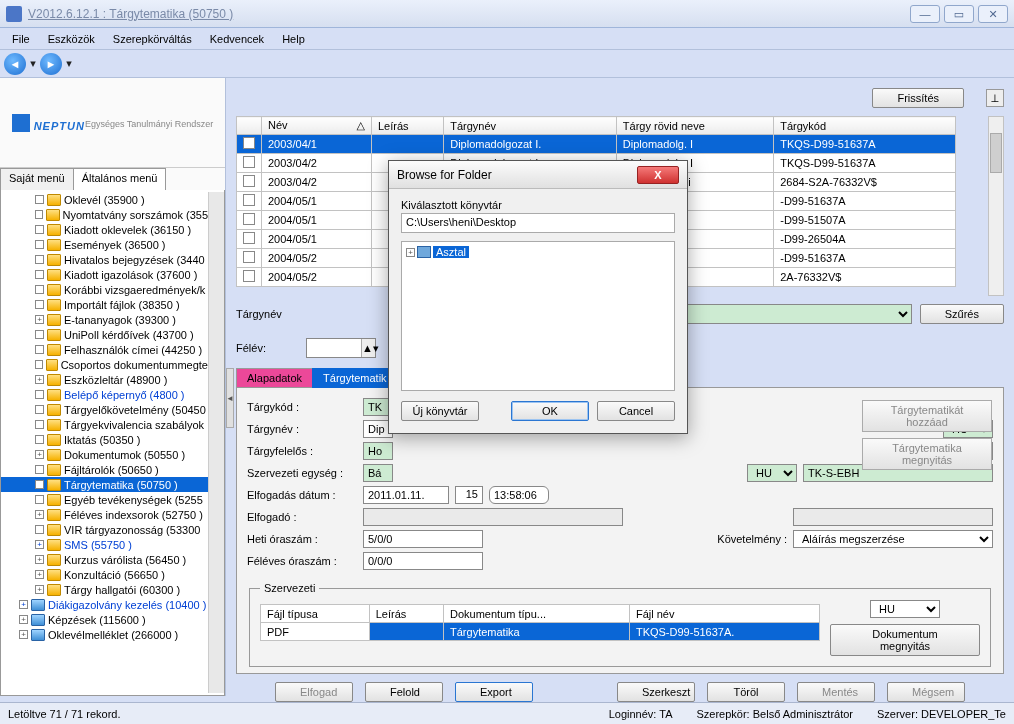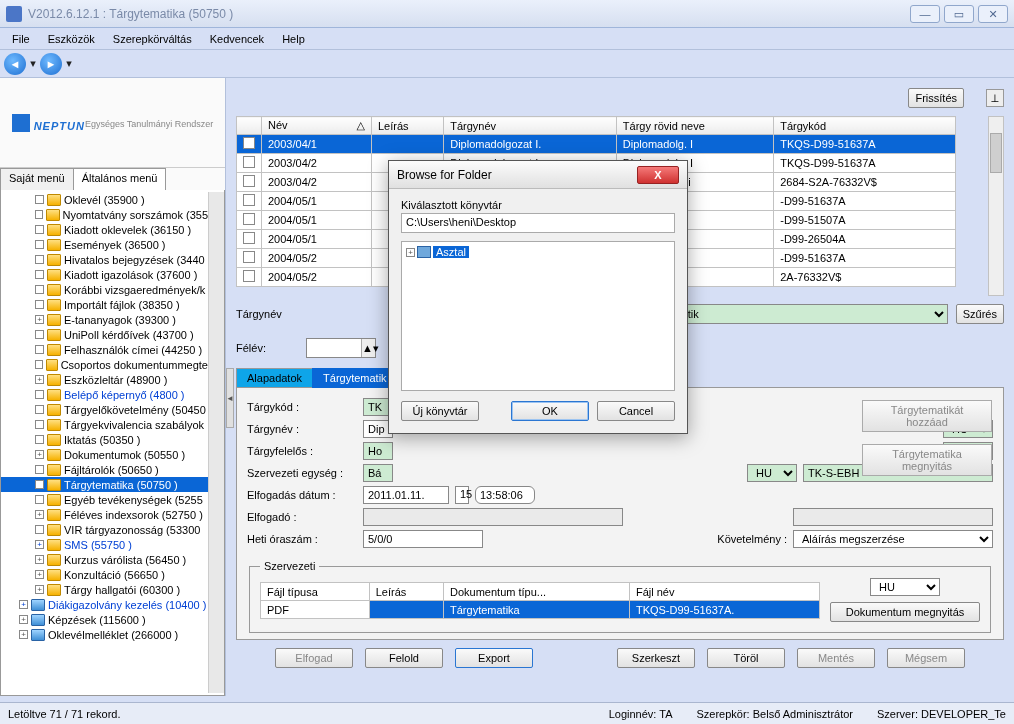--- a/index.html
+++ b/index.html
@@ -1,21 +1,21 @@
 <!DOCTYPE html>
 <html><head>
 <meta charset="utf-8">
 <style>
 * { box-sizing: border-box; font-family: "Segoe UI", Tahoma, sans-serif; font-size: 11px; }
 body { margin: 0; background: #d6dff5; width: 1014px; height: 724px; overflow: hidden; position: relative; }
 
 
 .titlebar { height: 28px; background: linear-gradient(#eaf0fb,#d6dff0); display: flex; align-items: center; padding: 0 6px; border-bottom: 1px solid #9fb5da; }
 .titlebar .appicon { width: 16px; height: 16px; background: #4b76c7; margin-right: 6px; border-radius: 2px; }
-.titlebar .title { flex: 1; color: #7a8aa8; font-size: 12px; }
+.titlebar .title { flex: 1; color: #7a8aa8; font-size: 12px; text-decoration: underline; }
 .titlebar .winbtn { width: 30px; height: 18px; border: 1px solid #90a7cc; border-radius: 3px; margin-left: 4px; background: #eaf0fb; text-align: center; line-height: 16px; color: #526a92; }
 
 
 .menubar { height: 22px; display: flex; align-items: center; padding: 0 4px; gap: 2px; border-bottom: 1px solid #b2c0db; }
 .menubar .item { padding: 2px 8px; }
 
 
 .navbar { height: 28px; display: flex; align-items: center; padding: 0 4px; border-bottom: 1px solid #b2c0db; gap: 2px; }
 .nav-arrow { width: 22px; height: 22px; border-radius: 50%; background: radial-gradient(circle at 40% 35%, #6fbaff, #1e6fd2); color: #fff; display: flex; align-items: center; justify-content: center; font-weight: bold; }
 .nav-drop { width: 10px; text-align: center; color: #222; }
@@ -38,21 +38,21 @@
 .tree-row.sel { background: #0a66d6; color: #fff; }
 .tree-row.sel span { color: #fff;}
 .tree-expander { width:9px; height:9px; border:1px solid #888; margin-right:3px; font-size:8px; line-height:7px; text-align:center; color:#555; background:#fff;}
 .tree-scroll { width:16px; background:#e8e8e8; border-left:1px solid #ccc;}
 .tree-wrap { display:flex; height: calc(100% - 0px);}
 .tree-inner { flex:1; overflow:hidden;}
 
 
 .content { flex: 1; position: relative; padding: 6px 10px 4px 10px;}
 .top-actions { display:flex; justify-content:flex-end; gap:6px; height:28px; align-items:center;}
-.btn { border:1px solid #888; background:linear-gradient(#fafafa,#e2e2e2); padding:3px 6px; border-radius:2px;}
+.btn { border:1px solid #888; background:linear-gradient(#fafafa,#e2e2e2); padding:3px 24px; border-radius:2px;}
 .btn:disabled, .btn.disabled { color:#888;}
 .pin { width:18px; height:18px; border:1px solid #999; background:#eee; text-align:center; line-height:16px; margin-left:16px;}
 
 .grid-area { border:0; margin-top:4px; position:relative; height:180px;}
 table.grid { border-collapse: collapse; width: 720px; background:#fff;}
 table.grid th, table.grid td { border:1px solid #c2c2c2; padding:2px 6px; text-align:left; height:18px; font-weight:normal; overflow:hidden;}
 table.grid th { background: linear-gradient(#fefefe,#ececec); }
 table.grid tr.sel td { background:#0a66d6; color:#fff;}
 .chk { width:12px; height:12px; border:1px solid #888; display:inline-block; background:#fff;}
 .vsb { position:absolute; right:0; top:0; bottom:0; width:16px; background:#efefef; border:1px solid #c2c2c2;}
@@ -64,31 +64,31 @@
 .filter-select { flex:1;}
 
 .halfyear { display:flex; align-items:center; margin-top:10px; height:24px;}
 .halfyear label { width:70px;}
 .spinner { border:1px solid #888; height:20px; width:70px; background:#fff; display:flex; align-items:center; justify-content:flex-end;}
 .spinner span { width:14px; text-align:center; background:#eee; border-left:1px solid #aaa; height:100%; line-height:18px;}
 
 .tabs2 { display:flex; margin-top:8px;}
 .tab2 { padding:3px 10px; border:1px solid #999; background:#eee; margin-right:-1px;}
 .tab2.active { background:#0a66d6; color:#fff; border-color:#0a66d6;}
-.tab2.off { background:#0ea5e9;}
+.tab2.off { background:#ec4899;}
 
 .form { border:1px solid #999; padding:8px 10px 6px 10px; background:#f3f3f3; margin-top:-1px;}
 .form-row { display:flex; align-items:center; height:22px; gap:6px;}
 .form-row label { width:110px;}
 .inp { border:1px solid #888; height:18px; padding:1px 4px; background:#fff;}
 .inp.green { background:#cdebd2;}
 .inp.ro { background:#eaeaea;}
 .smallsel { width:50px;}
 .rbtn { border:1px solid #aaa; background:linear-gradient(#fafafa,#e2e2e2); padding:3px 10px; color:#888; width:130px; text-align:center;}
-.right-col { position:absolute; right:22px; top:322px; display:flex; flex-direction:column; gap:12px;}
+.right-col { position:absolute; right:22px; top:322px; display:flex; flex-direction:column; gap:6px;}
 
 .doku { border:1px solid #999; margin-top:10px; padding:6px 10px 10px 10px;}
 .doku legend { padding:0 4px;}
 table.doku-t { border-collapse: collapse; width:560px; background:#fff; margin-top:4px;}
 table.doku-t th, table.doku-t td { border:1px solid #c2c2c2; padding:2px 6px; text-align:left; height:18px; font-weight:normal;}
 table.doku-t tr.sel td { background:#0a66d6; color:#fff;}
 .doku-right { float:right; text-align:center;}
 
 .bottom-btns { display:flex; gap:12px; justify-content:center; margin-top:8px;}
 .bottom-btns .btn { width:78px; text-align:center;}
@@ -445,35 +445,39 @@
       <div class="form-row">
         <label>Szervezeti egység :</label>
         <input class="inp green" style="width: 30px;" value="Bá">
         <div style="flex:1"></div>
         <select class="inp smallsel greensel"><option>HU</option></select>
         <input class="inp green" style="width: 190px;" value="TK-S-EBH">
       </div>
       <div class="form-row">
         <label>Elfogadás dátum :</label>
         <input class="inp" style="width: 86px;" value="2011.01.11.">
-        <span class="inp" style="width:14px;text-align:left">15</span>
+        <span class="inp" style="width:28px;text-align:right">15</span>
         <input class="inp" style="width: 60px; border-radius: 6px;" value="13:58:06">
       </div>
       <div class="form-row">
         <label>Elfogadó :</label>
         <input class="inp ro" style="width: 260px;">
         <div style="flex:1"></div>
         <input class="inp ro" style="width: 200px;">
       </div>
       <div class="form-row">
         <label>Heti óraszám :</label>
         <input class="inp" style="width: 120px;" value="5/0/0">
         <div style="flex:1"></div>
         <label style="width:100px;text-align:right">Követelmény :</label>
         <select class="inp" style="width:200px"><option>Aláírás megszerzése</option></select>
+      </div>
+      <div class="form-row">
+        <label>Féléves óraszám :</label>
+        <input class="inp" style="width: 120px;" value="0/0/0">
       </div>
 
       <fieldset class="doku">
         <legend>Szervezeti</legend>
         <div class="doku-right">
           <select class="inp smallsel" style="width:70px;margin-bottom:6px"><option>HU</option></select><br>
           <button class="btn" style="width:150px">Dokumentum megnyitás</button>
         </div>
         <table class="doku-t">
           <thead>

